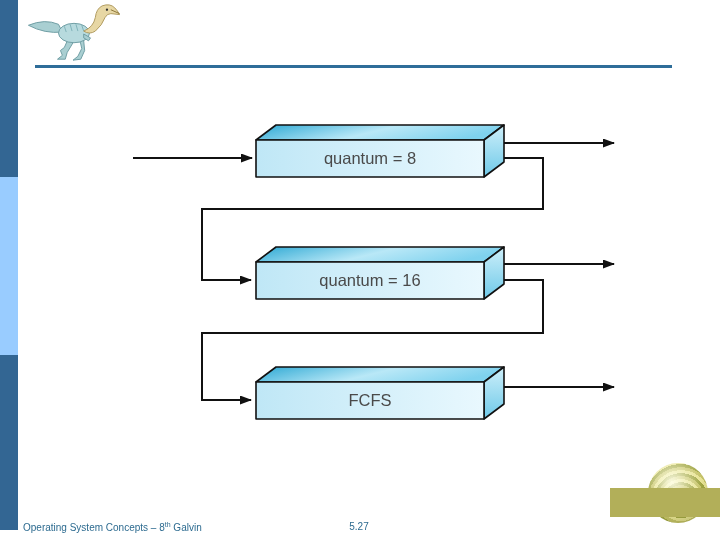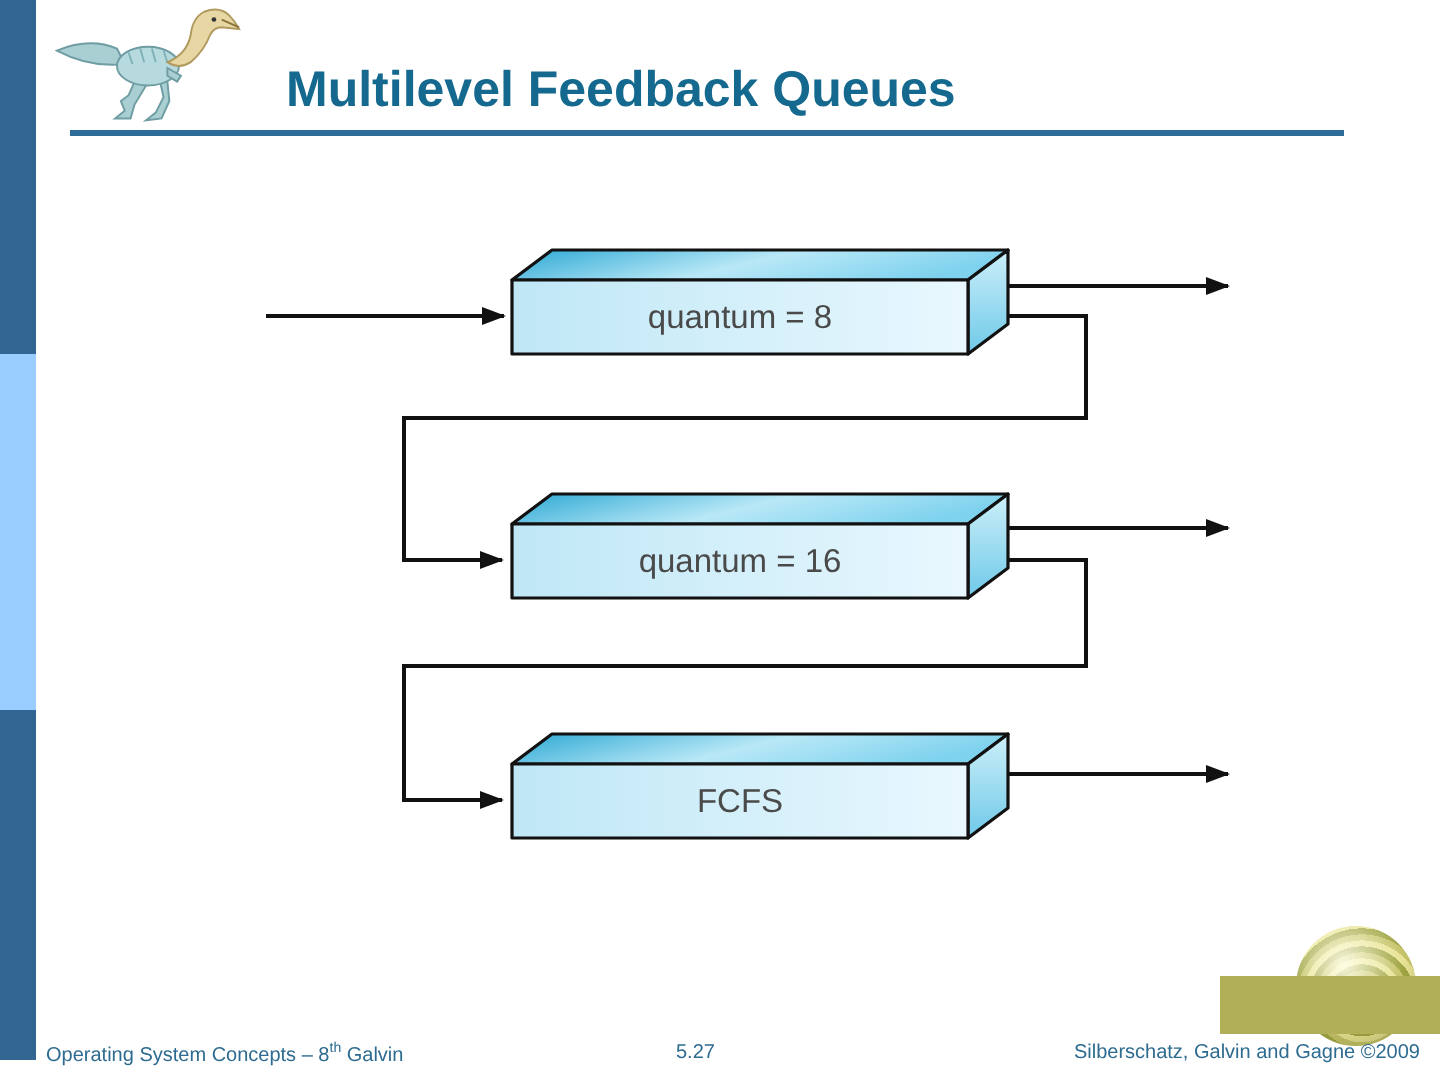--- a/index.html
+++ b/index.html
@@ -44,21 +44,21 @@
     z-index:2;
   }
   .corner-banner{
     position:absolute;left:610px;top:488px;width:110px;height:29px;background:#b2af59;z-index:3;
   }
 
   
   .footer-text{position:absolute;top:521px;font-size:10px;color:#2d6b90;white-space:nowrap;z-index:4;}
   .f-left{left:23px;}
   .f-left sup{font-size:7px;}
-  .f-page{left:338px;width:42px;text-align:left;}
+  .f-page{left:338px;width:42px;text-align:center;}
   .f-right{right:10px;}
 </style>
 </head>
 <body>
 
 <div class="slide">
 
   <div class="sidebar">
     <div class="seg seg-top"></div>
     <div class="seg seg-mid"></div>
@@ -72,21 +72,20 @@
       <path d="M56,39 L58,48 L54,56 L49,60 L57,59 L61,50 L60,40 Z" fill="#a9cfd2"></path>
       <ellipse cx="50" cy="32" rx="16" ry="10" fill="#b7dade"></ellipse>
       <path d="M60,33 l7,4 l-2,3 l-5,-3 Z" fill="#a9cfd2"></path>
       <path d="M40,25 l2,6 M46,23 l2,7 M52,23 l2,7 M58,24 l2,6" stroke="#7fb2b8" fill="none"></path>
     </g>
     <path d="M60,30 Q70,26 72,16 Q73,7 79,4 Q87,1 92,6 Q95,9 97,13 L88,12 Q84,12 82,16 Q79,24 72,30 Q66,34 60,30 Z" fill="#e7d7a4" stroke="#b09a5e" stroke-width="1"></path>
     <path d="M88,8 L97,12" stroke="#8a7438" stroke-width="1" fill="none"></path>
     <circle cx="84" cy="8" r="1.2" fill="#333"></circle>
   </svg>
 
-  <div class="title">Multilevel Feedback Queues</div>
   <div class="title-rule"></div>
 
   <svg class="diagram" viewBox="0 0 720 540">
     <defs>
       <marker id="ah" markerUnits="userSpaceOnUse" markerWidth="12" markerHeight="10" refX="11" refY="4.5" orient="auto">
         <path d="M0,0 L12,4.5 L0,9 Z" fill="#111"></path>
       </marker>
       <linearGradient id="gradTop" x1="0" y1="0" x2="1" y2="0.25">
         <stop offset="0" stop-color="#2aa7d3"></stop>
         <stop offset="0.55" stop-color="#b9e8f7"></stop>
@@ -131,15 +130,14 @@
     </g>
   </svg>
 
   <div class="yarn-ball"></div>
   <div class="corner-banner"></div>
 
   <div class="footer-text f-left">
     <span>Operating System Concepts – 8</span><sup>th</sup><span> Galvin</span>
   </div>
   <div class="footer-text f-page">5.27</div>
-  <div class="footer-text f-right">Silberschatz, Galvin and Gagne ©2009</div>
 
 </div>
 
 </body></html>

